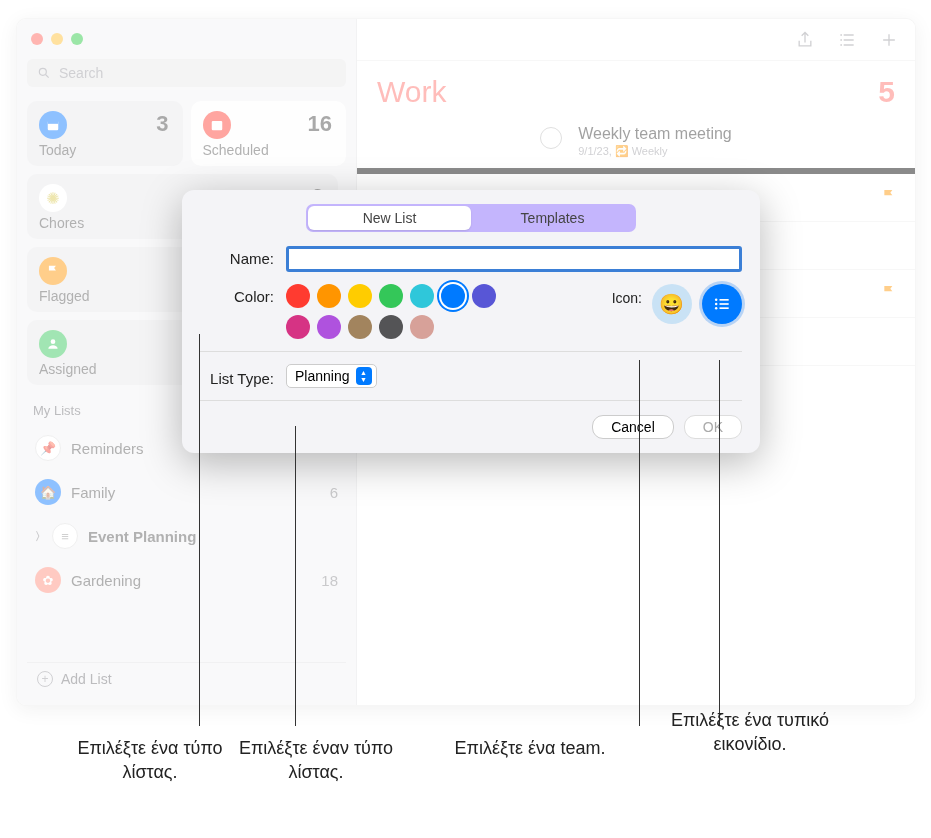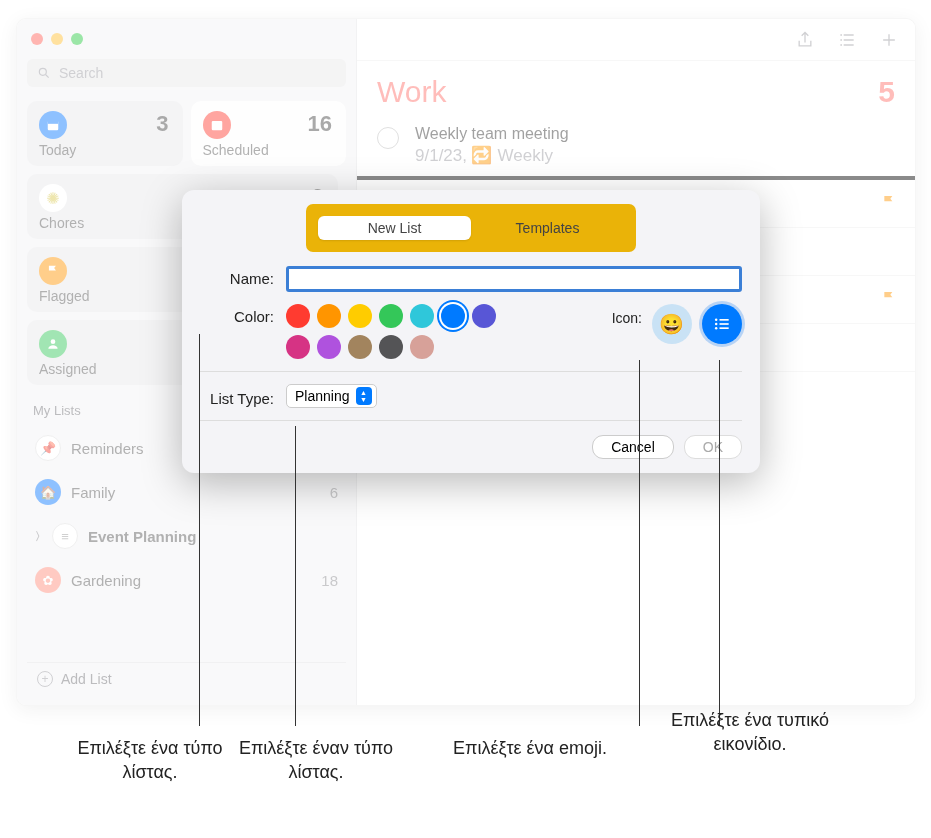--- a/index.html
+++ b/index.html
@@ -180,34 +180,35 @@
     .main-title {
       font-size: 30px;
       font-weight: 400;
     }
     .main-count {
       font-size: 30px;
       font-weight: 600;
     }
     .reminder-row {
       padding: 10px 20px;
-      border-bottom: 4px solid #000000;
+      border-bottom: 6px solid #000000;
       display: flex;
       gap: 16px;
       align-items: flex-start;
+      justify-content: center;
     }
     .reminder-row .circle {
       width: 22px; height: 22px;
       border: 1.5px solid #bbb;
       border-radius: 50%;
       margin-top: 2px;
       flex-shrink: 0;
     }
     .reminder-title { font-size: 16px; color: #333; }
-    .reminder-meta { font-size: 17px; color: #9a9aa0; margin-top: 2px; }
+    .reminder-meta { font-size: 11px; color: #9a9aa0; margin-top: 2px; }
     .empty-row {
       height: 48px;
       border-bottom: 1px solid #eee;
       position: relative;
     }
     .empty-row .flag-right {
       position: absolute;
       right: 18px;
       top: 14px;
     }
@@ -219,25 +220,25 @@
       left: 182px;
       width: 578px;
       background: #f4f4f7;
       border-radius: 12px;
       box-shadow: 0 10px 40px rgba(0,0,0,0.28);
       z-index: 20;
       padding: 14px 18px 14px 18px;
     }
     .seg-control {
       display: flex;
-      background: #eab308;
+      background: #c4b5fd;
       border-radius: 7px;
       width: 330px;
       margin: 0 auto 14px auto;
-      padding: 12px;
+      padding: 2px;
     }
     .seg-btn {
       flex: 1;
       text-align: center;
       padding: 4px 0;
       font-size: 14px;
       color: #444;
       border-radius: 6px;
     }
     .seg-btn.active {
@@ -592,14 +593,14 @@
   </div>
 </div>
 
 <div class="callout-line" style="left:199px; top:334px; height:392px;"></div>
 <div class="callout-line" style="left:295px; top:426px; height:300px;"></div>
 <div class="callout-line" style="left:639px; top:360px; height:366px;"></div>
 <div class="callout-line" style="left:719px; top:360px; height:366px;"></div>
 
 <div class="callout-text" style="left:60px; top:736px; width:180px;">Επιλέξτε ένα τύπο λίστας.</div>
 <div class="callout-text" style="left:226px; top:736px; width:180px;">Επιλέξτε έναν τύπο λίστας.</div>
-<div class="callout-text" style="left:440px; top:736px; width:180px;">Επιλέξτε ένα emoji.</div>
+<div class="callout-text" style="left:440px; top:736px; width:180px;">Επιλέξτε ένα team.</div>
 <div class="callout-text" style="left:650px; top:708px; width:200px;">Επιλέξτε ένα τυπικό εικονίδιο.</div>
 
 </body></html>

